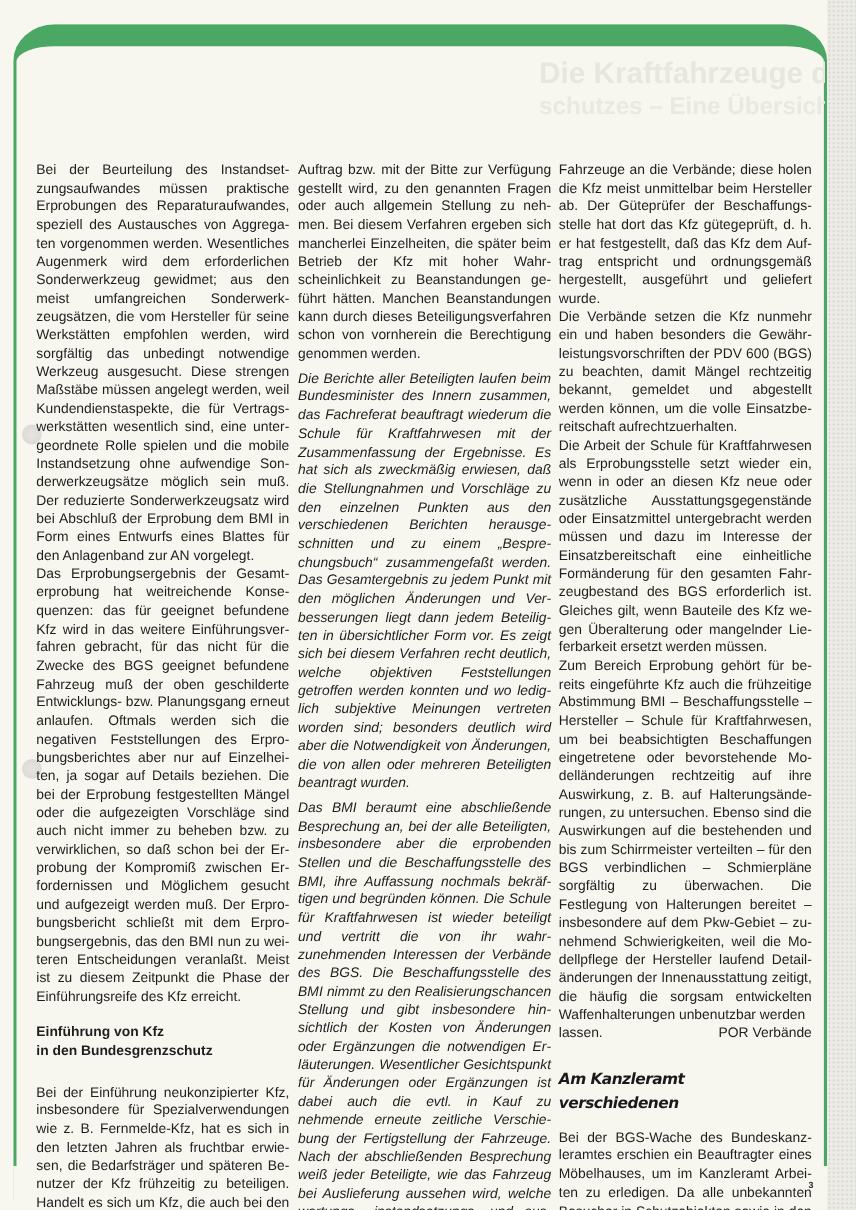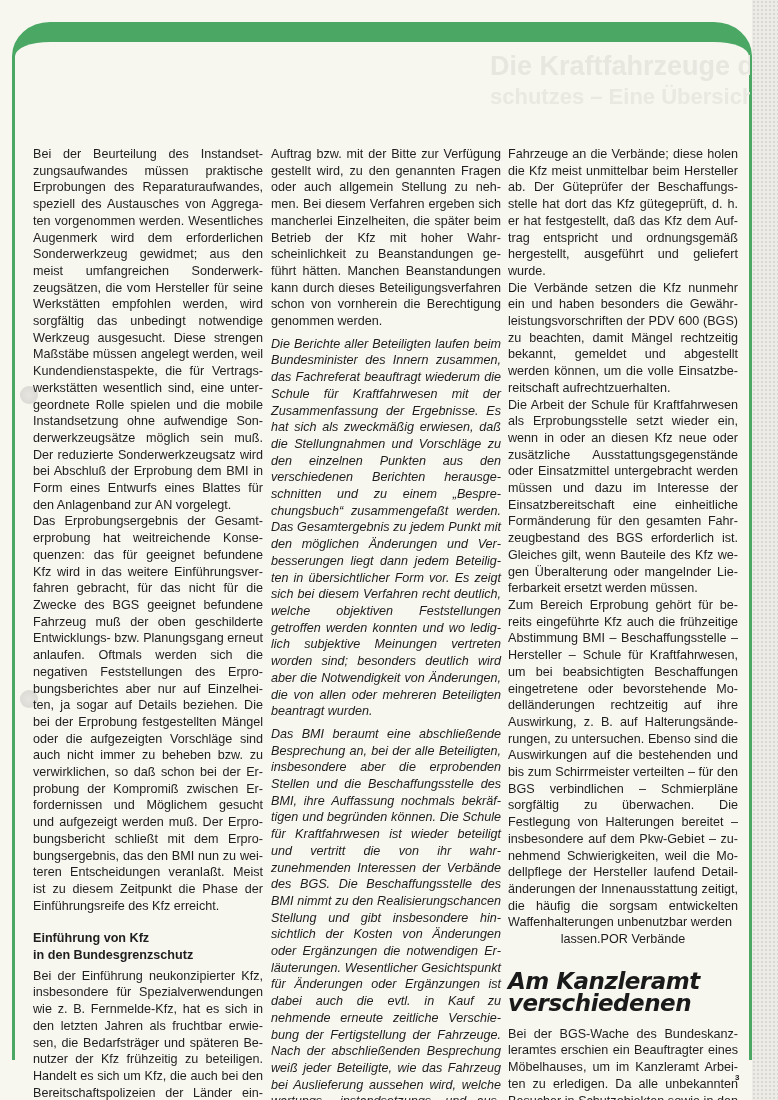--- a/index.html
+++ b/index.html
@@ -43,28 +43,28 @@
     position: absolute; top: 146px; width: 230px;
     font-size: 12.6px; line-height: 16.7px;
     text-align: justify; hyphens: manual;
   }
   .col p { margin: 0; }
   .col p + p { margin-top: 0; }
   .col1 { left: 33px; }
   .col2 { left: 271px; }
   .col3 { left: 508px; }
   .sect-head {
-    font-weight: bold; margin-top: 16px; margin-bottom: 4px; text-align: left;
+    font-weight: bold; margin-top: 16px; margin-bottom: 21px; text-align: left;
   }
   .gap { margin-top: 6px !important; font-style: italic; }
-  .author { display: flex; justify-content: center; }
+  .author { display: flex; justify-content: space-between; }
   .box-title {
     font-family: "DejaVu Sans", sans-serif;
     font-weight: bold; font-style: italic;
-    font-size: 23px; line-height: 22px; letter-spacing: -0.5px;
+    font-size: 14px; line-height: 22px; letter-spacing: -0.5px;
     margin: 22px 0 12px 0; color: #1a1a1a; text-align: left;
   }
   .page-num {
     position: absolute; left: 735px; top: 1073px; font-size: 8px; font-weight: bold;
   }
   .punch {
     position: absolute; width: 18px; height: 18px; border-radius: 50%;
     background: radial-gradient(#e2e1dc, #cfcec8);
     opacity: 0.8;
   }

